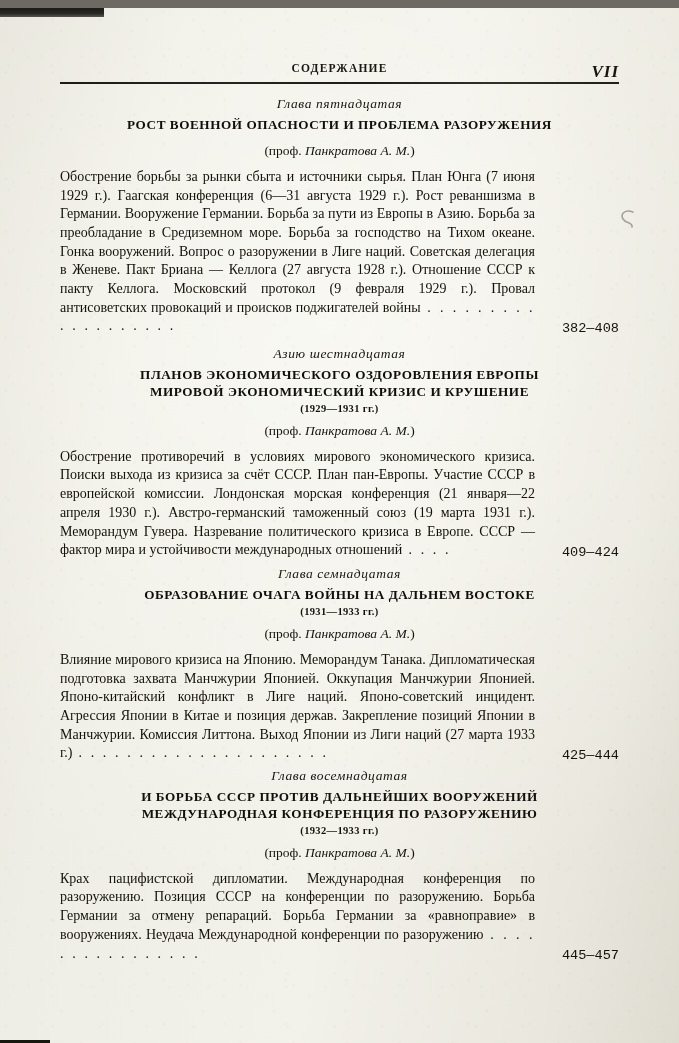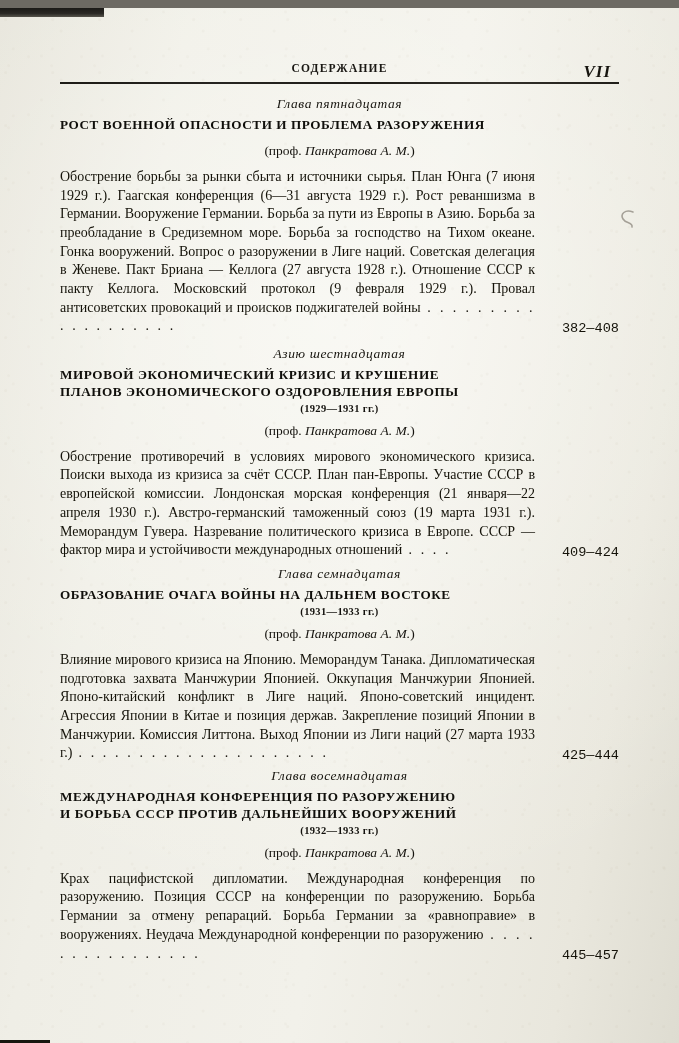--- a/index.html
+++ b/index.html
@@ -80,21 +80,21 @@
   }
   .runhead-title {
     font-size: 11.5px;
     letter-spacing: 1.2px;
     font-weight: 700;
     color: #1a1814;
     text-transform: uppercase;
   }
   .runhead-folio {
     position: absolute;
-    right: 8px;
+    right: 0;
     font-style: italic;
     font-weight: 700;
     font-size: 17px;
     letter-spacing: 1px;
     color: #16140f;
   }
   .rule {
     position: absolute;
     left: 60px; top: 74px;
     width: 559px; height: 2px;
@@ -105,21 +105,21 @@
   .entry { position: absolute; left: 60px; width: 559px; }
   .chapter-label {
     text-align: center;
     font-style: italic;
     font-size: 13.5px;
     letter-spacing: 0.6px;
     margin: 0 0 5px 0;
     color: #17150f;
   }
   .chapter-title {
-    text-align: left;
+    text-align: center;
     font-weight: 700;
     font-size: 13.2px;
     letter-spacing: 0.55px;
     line-height: 1.28;
     margin: 0;
     color: #100f0b;
   }
   .chapter-years {
     text-align: center;
     font-weight: 700;
@@ -202,22 +202,22 @@
       <p class="chapter-title">РОСТ ВОЕННОЙ ОПАСНОСТИ И ПРОБЛЕМА РАЗОРУЖЕНИЯ</p>
       <p class="chapter-author"><span>(проф. </span><i>Панкратова А. М.</i><span>)</span></p>
       <div class="body-block">
         <div class="body-text"><span>Обострение борьбы за рынки сбыта и источники сырья. План Юнга (7 июня 1929 г.). Гаагская конференция (6—31 августа 1929 г.). Рост реваншизма в Германии. Вооружение Германии. Борьба за пути из Европы в Азию. Борьба за преобладание в Средиземном море. Борьба за господство на Тихом океане. Гонка вооружений. Вопрос о разоружении в Лиге наций. Советская делегация в Женеве. Пакт Бриана — Келлога (27 августа 1928 г.). Отношение СССР к пакту Келлога. Московский протокол (9 февраля 1929 г.). Провал антисоветских провокаций и происков поджигателей войны</span><span class="leaders"> . . . . . . . . . . . . . . . . . . .</span></div>
         <div class="pages">382—408</div>
       </div>
     </div>
 
     <div class="entry" style="top:338px;">
       <p class="chapter-label">Азию шестнадцатая</p>
+      <p class="chapter-title">ПЛАНОВ ЭКОНОМИЧЕСКОГО ОЗДОРОВЛЕНИЯ ЕВРОПЫ</p>
       <p class="chapter-title">МИРОВОЙ ЭКОНОМИЧЕСКИЙ КРИЗИС И КРУШЕНИЕ</p>
-      <p class="chapter-title">ПЛАНОВ ЭКОНОМИЧЕСКОГО ОЗДОРОВЛЕНИЯ ЕВРОПЫ</p>
       <p class="chapter-years">(1929—1931 гг.)</p>
       <p class="chapter-author"><span>(проф. </span><i>Панкратова А. М.</i><span>)</span></p>
       <div class="body-block">
         <div class="body-text"><span>Обострение противоречий в условиях мирового экономического кризиса. Поиски выхода из кризиса за счёт СССР. План пан-Европы. Участие СССР в европейской комиссии. Лондонская морская конференция (21 января—22 апреля 1930 г.). Австро-германский таможенный союз (19 марта 1931 г.). Меморандум Гувера. Назревание политического кризиса в Европе. СССР — фактор мира и устойчивости международных отношений</span><span class="leaders"> . . . .</span></div>
         <div class="pages">409—424</div>
       </div>
     </div>
 
     <div class="entry" style="top:558px;">
       <p class="chapter-label">Глава семнадцатая</p>
@@ -225,22 +225,22 @@
       <p class="chapter-years">(1931—1933 гг.)</p>
       <p class="chapter-author"><span>(проф. </span><i>Панкратова А. М.</i><span>)</span></p>
       <div class="body-block">
         <div class="body-text"><span>Влияние мирового кризиса на Японию. Меморандум Танака. Дипломатическая подготовка захвата Манчжурии Японией. Оккупация Манчжурии Японией. Японо-китайский конфликт в Лиге наций. Японо-советский инцидент. Агрессия Японии в Китае и позиция держав. Закрепление позиций Японии в Манчжурии. Комиссия Литтона. Выход Японии из Лиги наций (27 марта 1933 г.)</span><span class="leaders"> . . . . . . . . . . . . . . . . . . . . .</span></div>
         <div class="pages">425—444</div>
       </div>
     </div>
 
     <div class="entry" style="top:760px;">
       <p class="chapter-label">Глава восемнадцатая</p>
+      <p class="chapter-title">И  БОРЬБА  СССР  ПРОТИВ  ДАЛЬНЕЙШИХ  ВООРУЖЕНИЙ</p>
       <p class="chapter-title">МЕЖДУНАРОДНАЯ  КОНФЕРЕНЦИЯ  ПО  РАЗОРУЖЕНИЮ</p>
-      <p class="chapter-title">И  БОРЬБА  СССР  ПРОТИВ  ДАЛЬНЕЙШИХ  ВООРУЖЕНИЙ</p>
       <p class="chapter-years">(1932—1933 гг.)</p>
       <p class="chapter-author"><span>(проф. </span><i>Панкратова А. М.</i><span>)</span></p>
       <div class="body-block">
         <div class="body-text"><span>Крах пацифистской дипломатии. Международная конференция по разоружению. Позиция СССР на конференции по разоружению. Борьба Германии за отмену репараций. Борьба Германии за «равноправие» в вооружениях. Неудача Международной конференции по разоружению</span><span class="leaders"> . . . . . . . . . . . . . . . .</span></div>
         <div class="pages">445—457</div>
       </div>
     </div>
 
   </div>
 </div>

